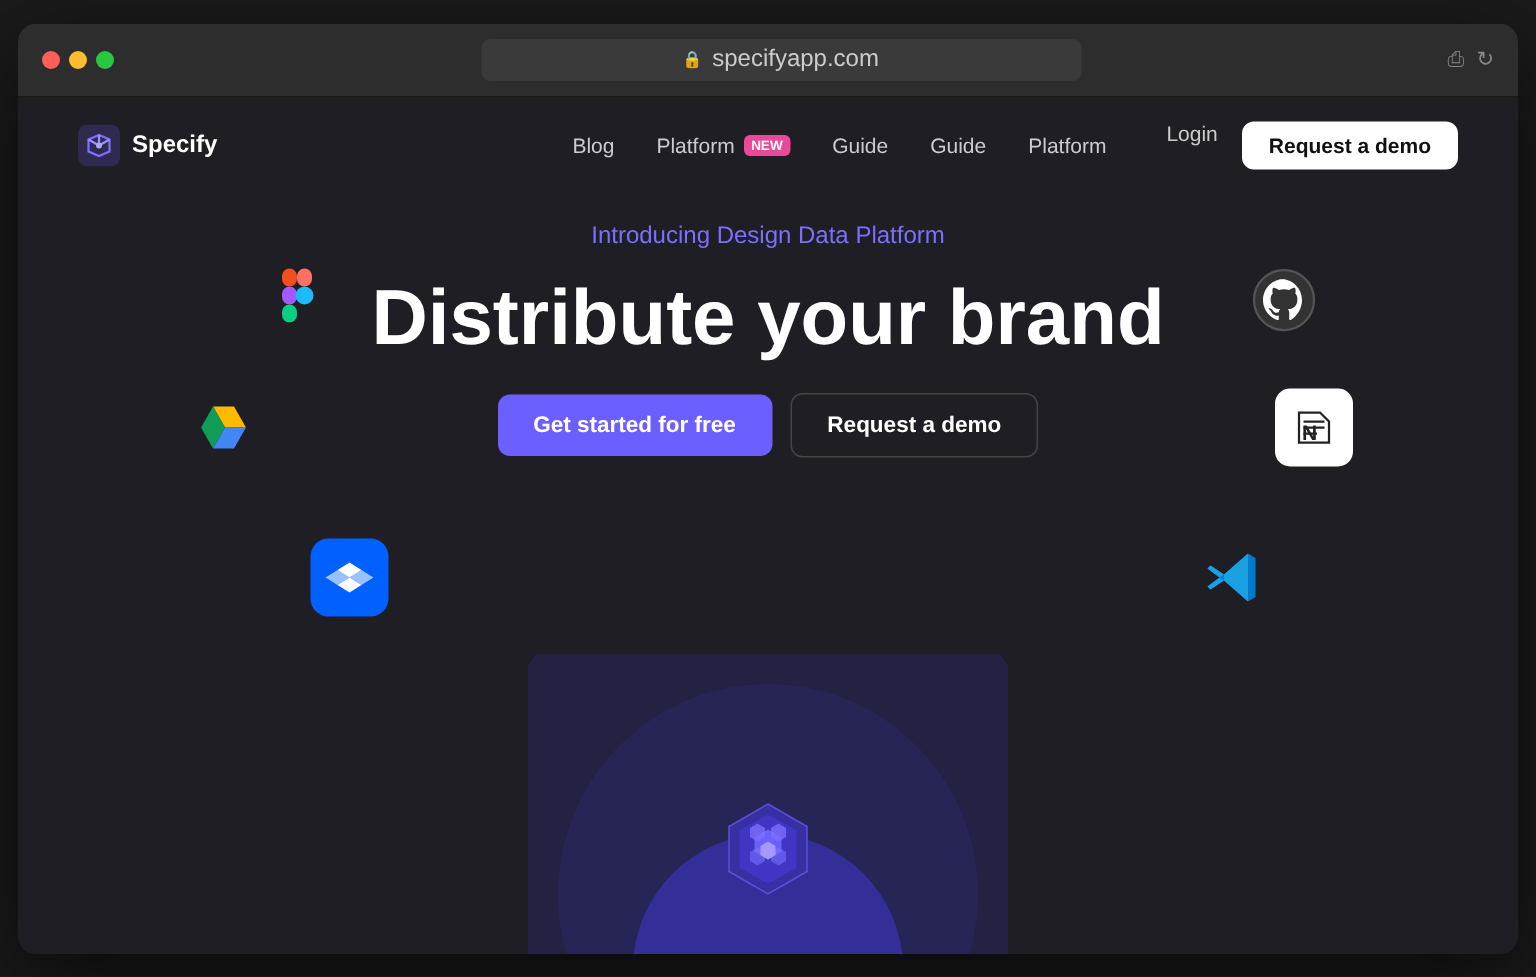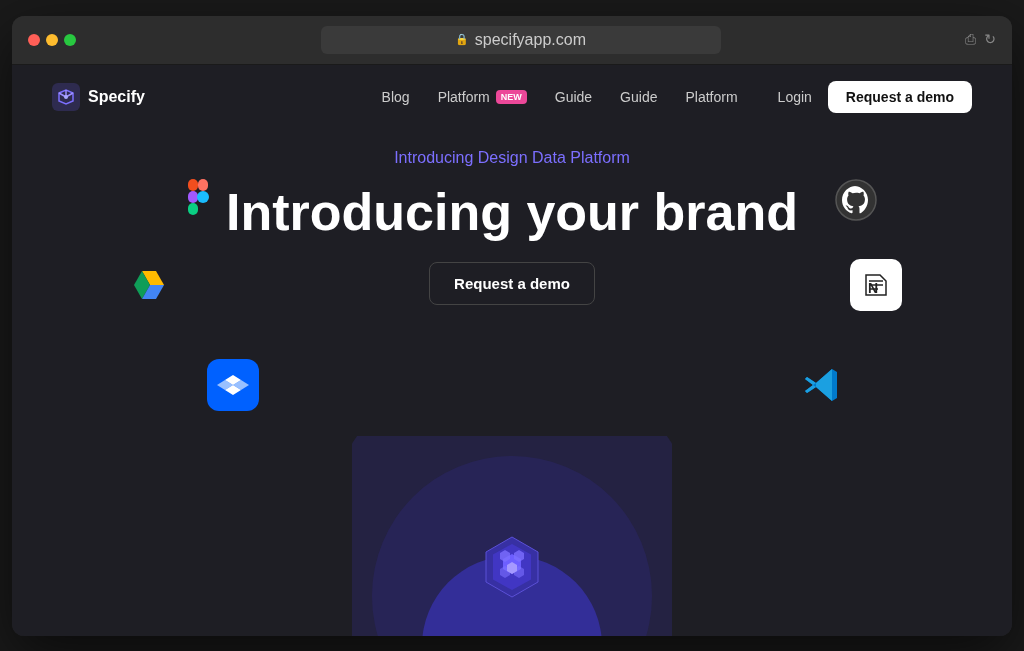--- a/index.html
+++ b/index.html
@@ -139,21 +139,21 @@
       color: #fff;
       font-size: 9px;
       font-weight: 700;
       padding: 2px 5px;
       border-radius: 4px;
       text-transform: uppercase;
     }
 
     .nav-actions {
       display: flex;
-      align-items: center;
+      align-items: flex-start;
       gap: 16px;
     }
 
     .login-btn {
       color: #ccc;
       font-size: 14px;
       cursor: pointer;
       background: none;
       border: none;
     }
@@ -462,24 +462,25 @@
             <path d="M33 6 L17 20 L8 14 L6 16 L14 22 L6 28 L8 30 L17 24 L33 38 L38 35 L38 9 Z" fill="#007acc"></path>
             <path d="M33 38 L17 24 L17 20 L33 6 Z" fill="#1ba0e1"></path>
             <path d="M6 16 L8 14 L17 20 L14 22 Z" fill="#1ba0e1"></path>
             <path d="M6 28 L8 30 L17 24 L14 22 Z" fill="#1ba0e1"></path>
           </svg>
         </div>
       </div>
 
       <p class="hero-label">Introducing Design Data Platform</p>
       <h1 class="hero-title">
-        <span>Introducing your brand</span><br>
+        <span>Distribute your brand</span><br>
       </h1>
 
       <div class="hero-buttons">
+        <button class="cta-primary">Get started for free</button>
         <button class="cta-secondary">Request a demo</button>
       </div>
     </div>
 
     <div class="bottom-section">
       <div class="concentric-circles">
         <div class="circle circle-1"></div>
         <div class="circle circle-2"></div>
         <div class="circle circle-3"></div>
       </div>

